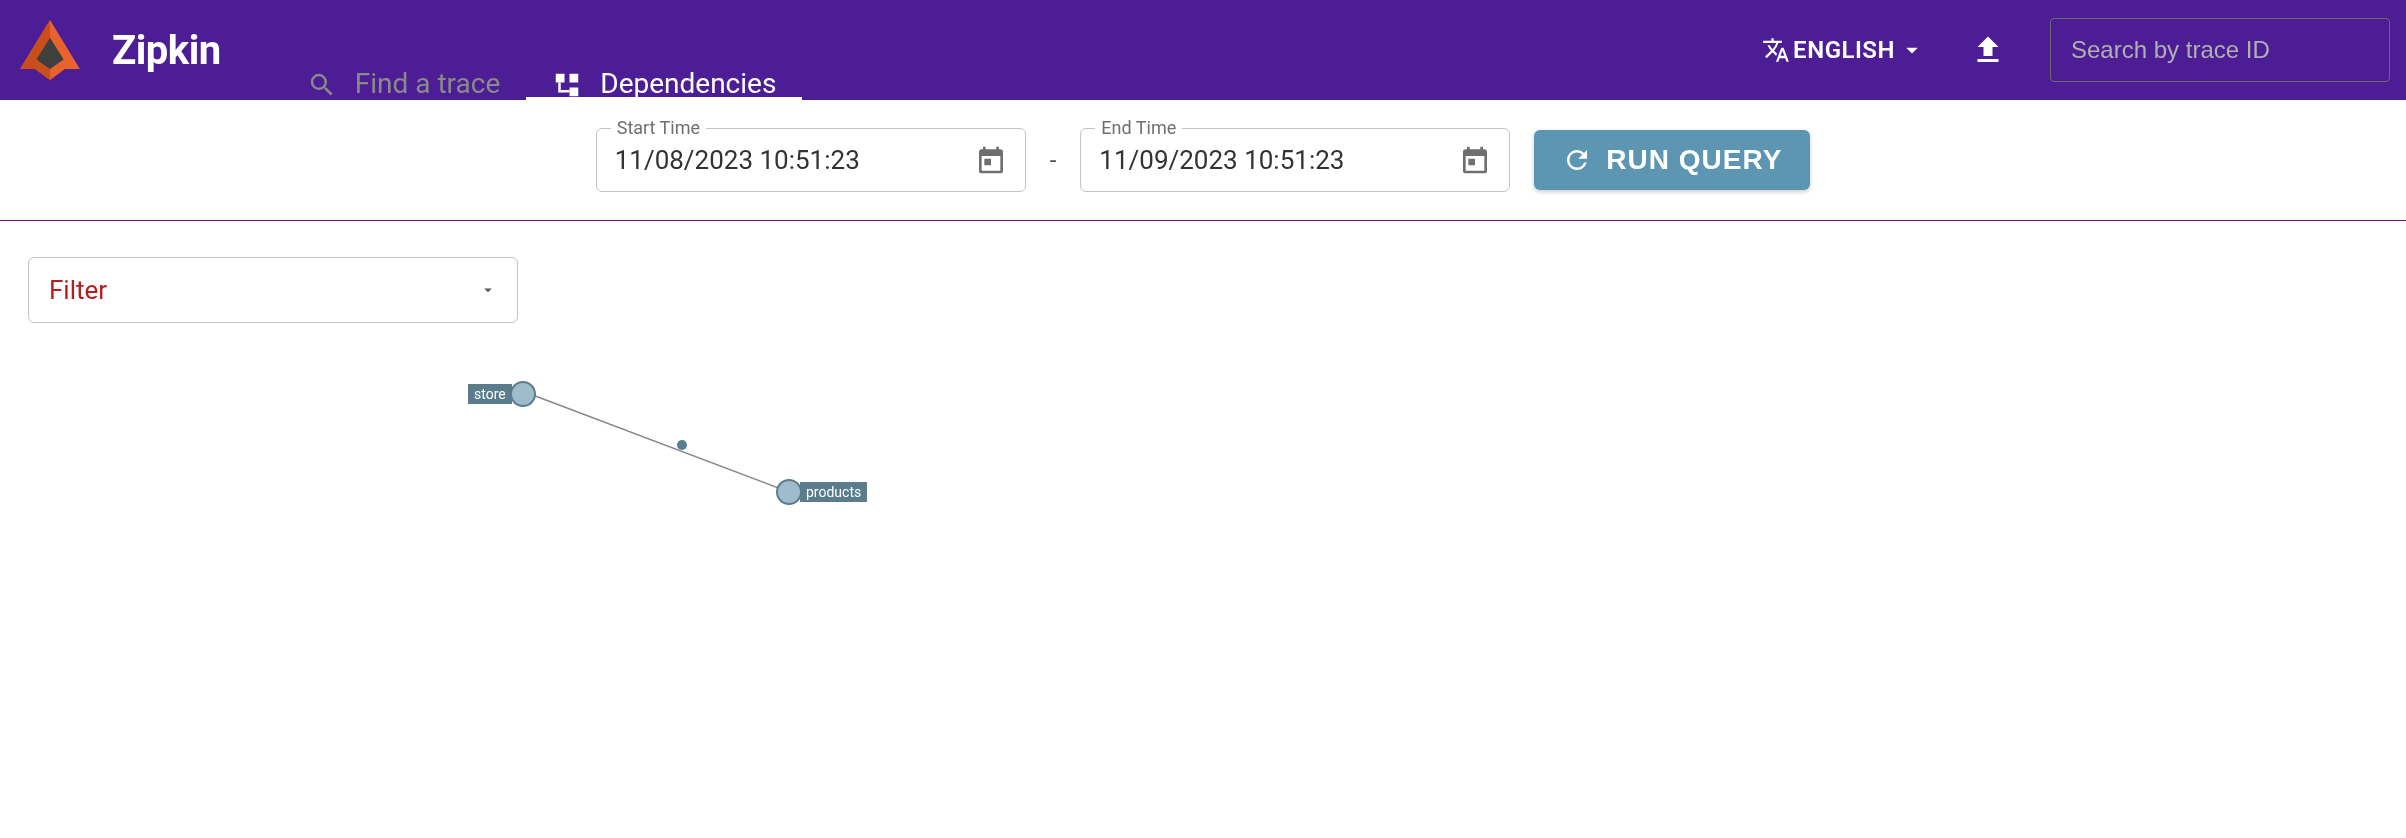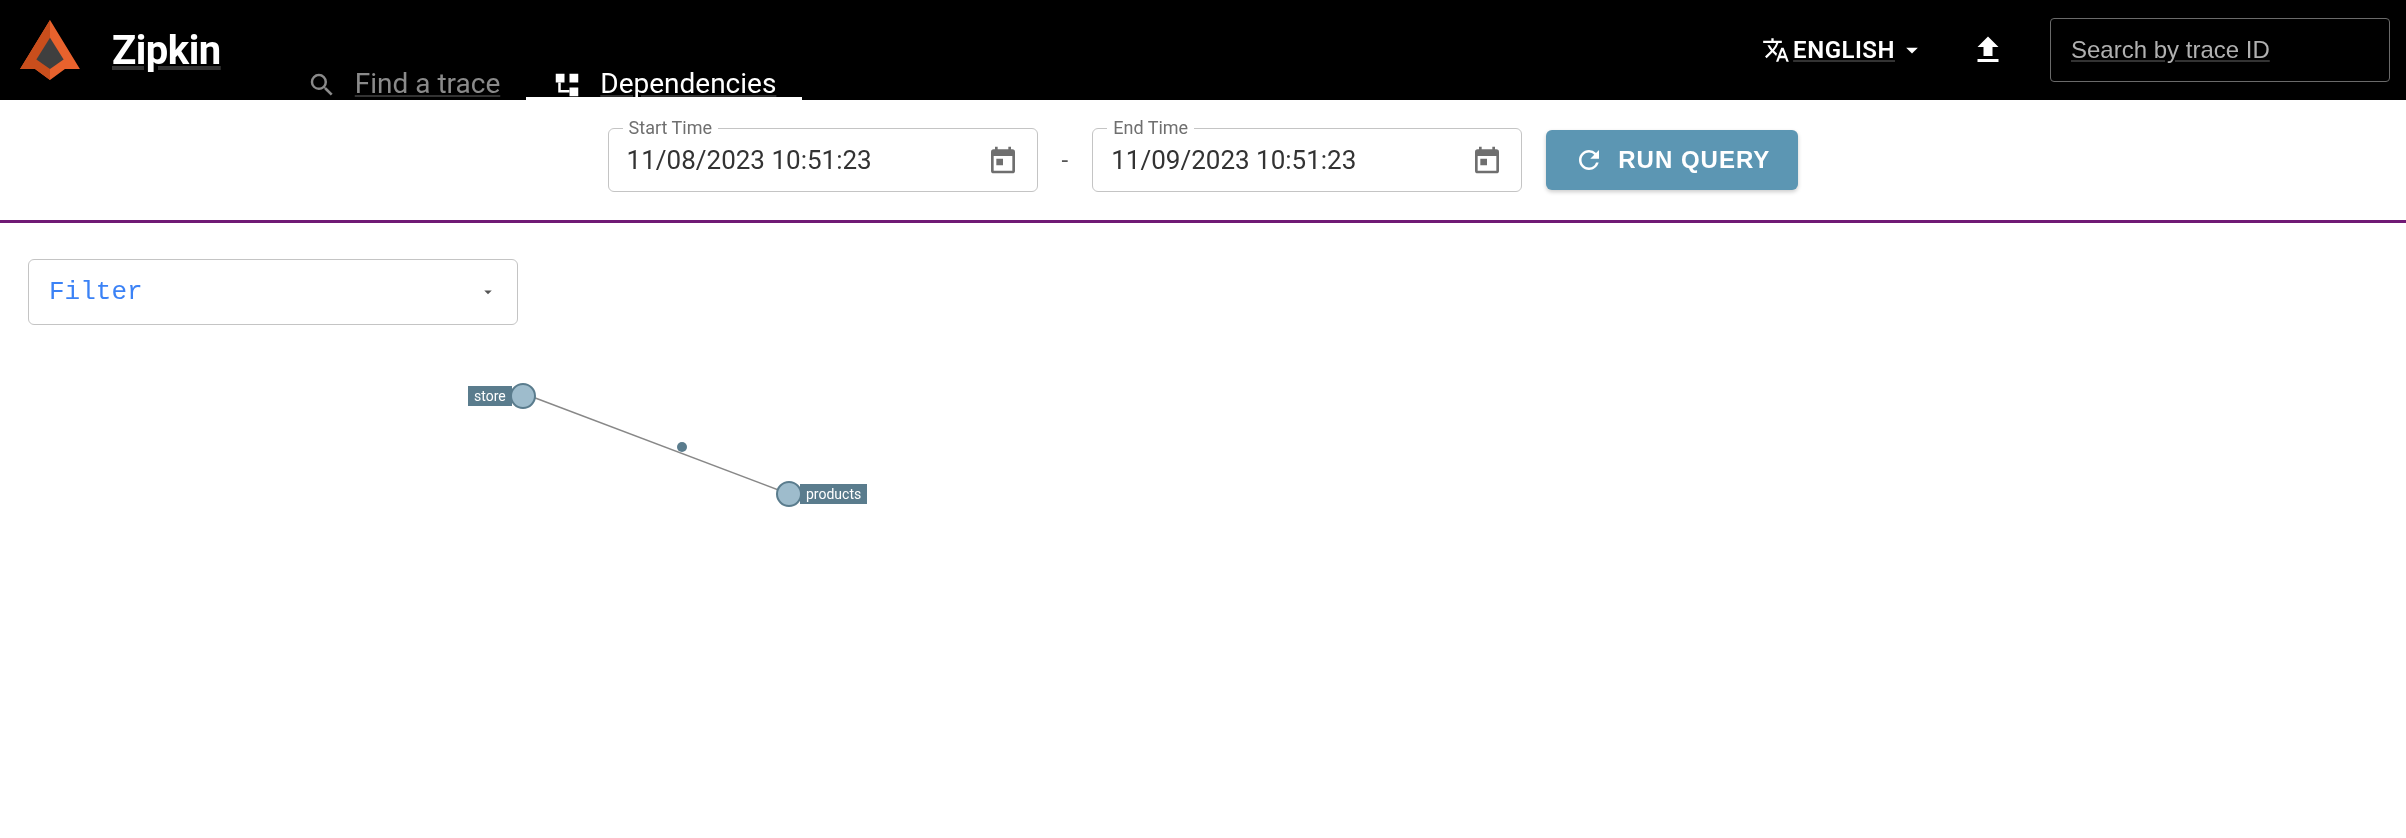--- a/index.html
+++ b/index.html
@@ -6,26 +6,25 @@
       margin: 0;
       padding: 0;
       box-sizing: border-box;
     }
     body {
       font-family: -apple-system, BlinkMacSystemFont, "Segoe UI", Roboto, "Helvetica Neue", Arial, sans-serif;
       background: #ffffff;
       color: #333;
     }
     .header {
-      background: #000000;
+      background: #4c1d95;
       display: flex;
       align-items: center;
       height: 100px;
       padding: 0 16px;
-      text-decoration: underline;
     }
     .logo-wrap {
       display: flex;
       align-items: center;
       gap: 28px;
     }
     .logo-icon svg {
       width: 68px;
       height: 68px;
       display: block;
@@ -133,21 +132,21 @@
     .search-trace input::placeholder {
       color: #b0b0b0;
     }
 
     .query-bar {
       display: flex;
       align-items: center;
       justify-content: center;
       gap: 24px;
       padding: 28px 0;
-      border-bottom: 3px solid #701a75;
+      border-bottom: 1px solid #701a75;
     }
     .dt-field {
       position: relative;
       border: 1px solid #c4c4c4;
       border-radius: 6px;
       height: 64px;
       width: 430px;
       display: flex;
       align-items: center;
       padding: 0 18px;
@@ -189,21 +188,21 @@
       color: #ffffff;
       border: none;
       border-radius: 6px;
       height: 60px;
       padding: 0 28px;
       display: flex;
       align-items: center;
       gap: 14px;
       cursor: pointer;
       box-shadow: 0 2px 4px rgba(0,0,0,0.2);
-      font-size: 24px;
+      font-size: 28px;
       font-weight: 700;
       letter-spacing: 1px;
     }
     .run-query-btn svg {
       width: 30px;
       height: 30px;
       display: block;
       fill: currentColor;
     }
 
@@ -216,22 +215,21 @@
       height: 66px;
       width: 490px;
       display: flex;
       align-items: center;
       padding: 0 20px;
       cursor: pointer;
       justify-content: space-between;
     }
     .filter-label {
       font-size: 26px;
-      color: #3b82f6;
-      font-family: Liberation Mono, monospace;
+      color: #b91c1c;
     }
     .filter-arrow {
       color: #555;
     }
     .filter-arrow svg {
       width: 18px;
       height: 18px;
       display: block;
       fill: currentColor;
     }

